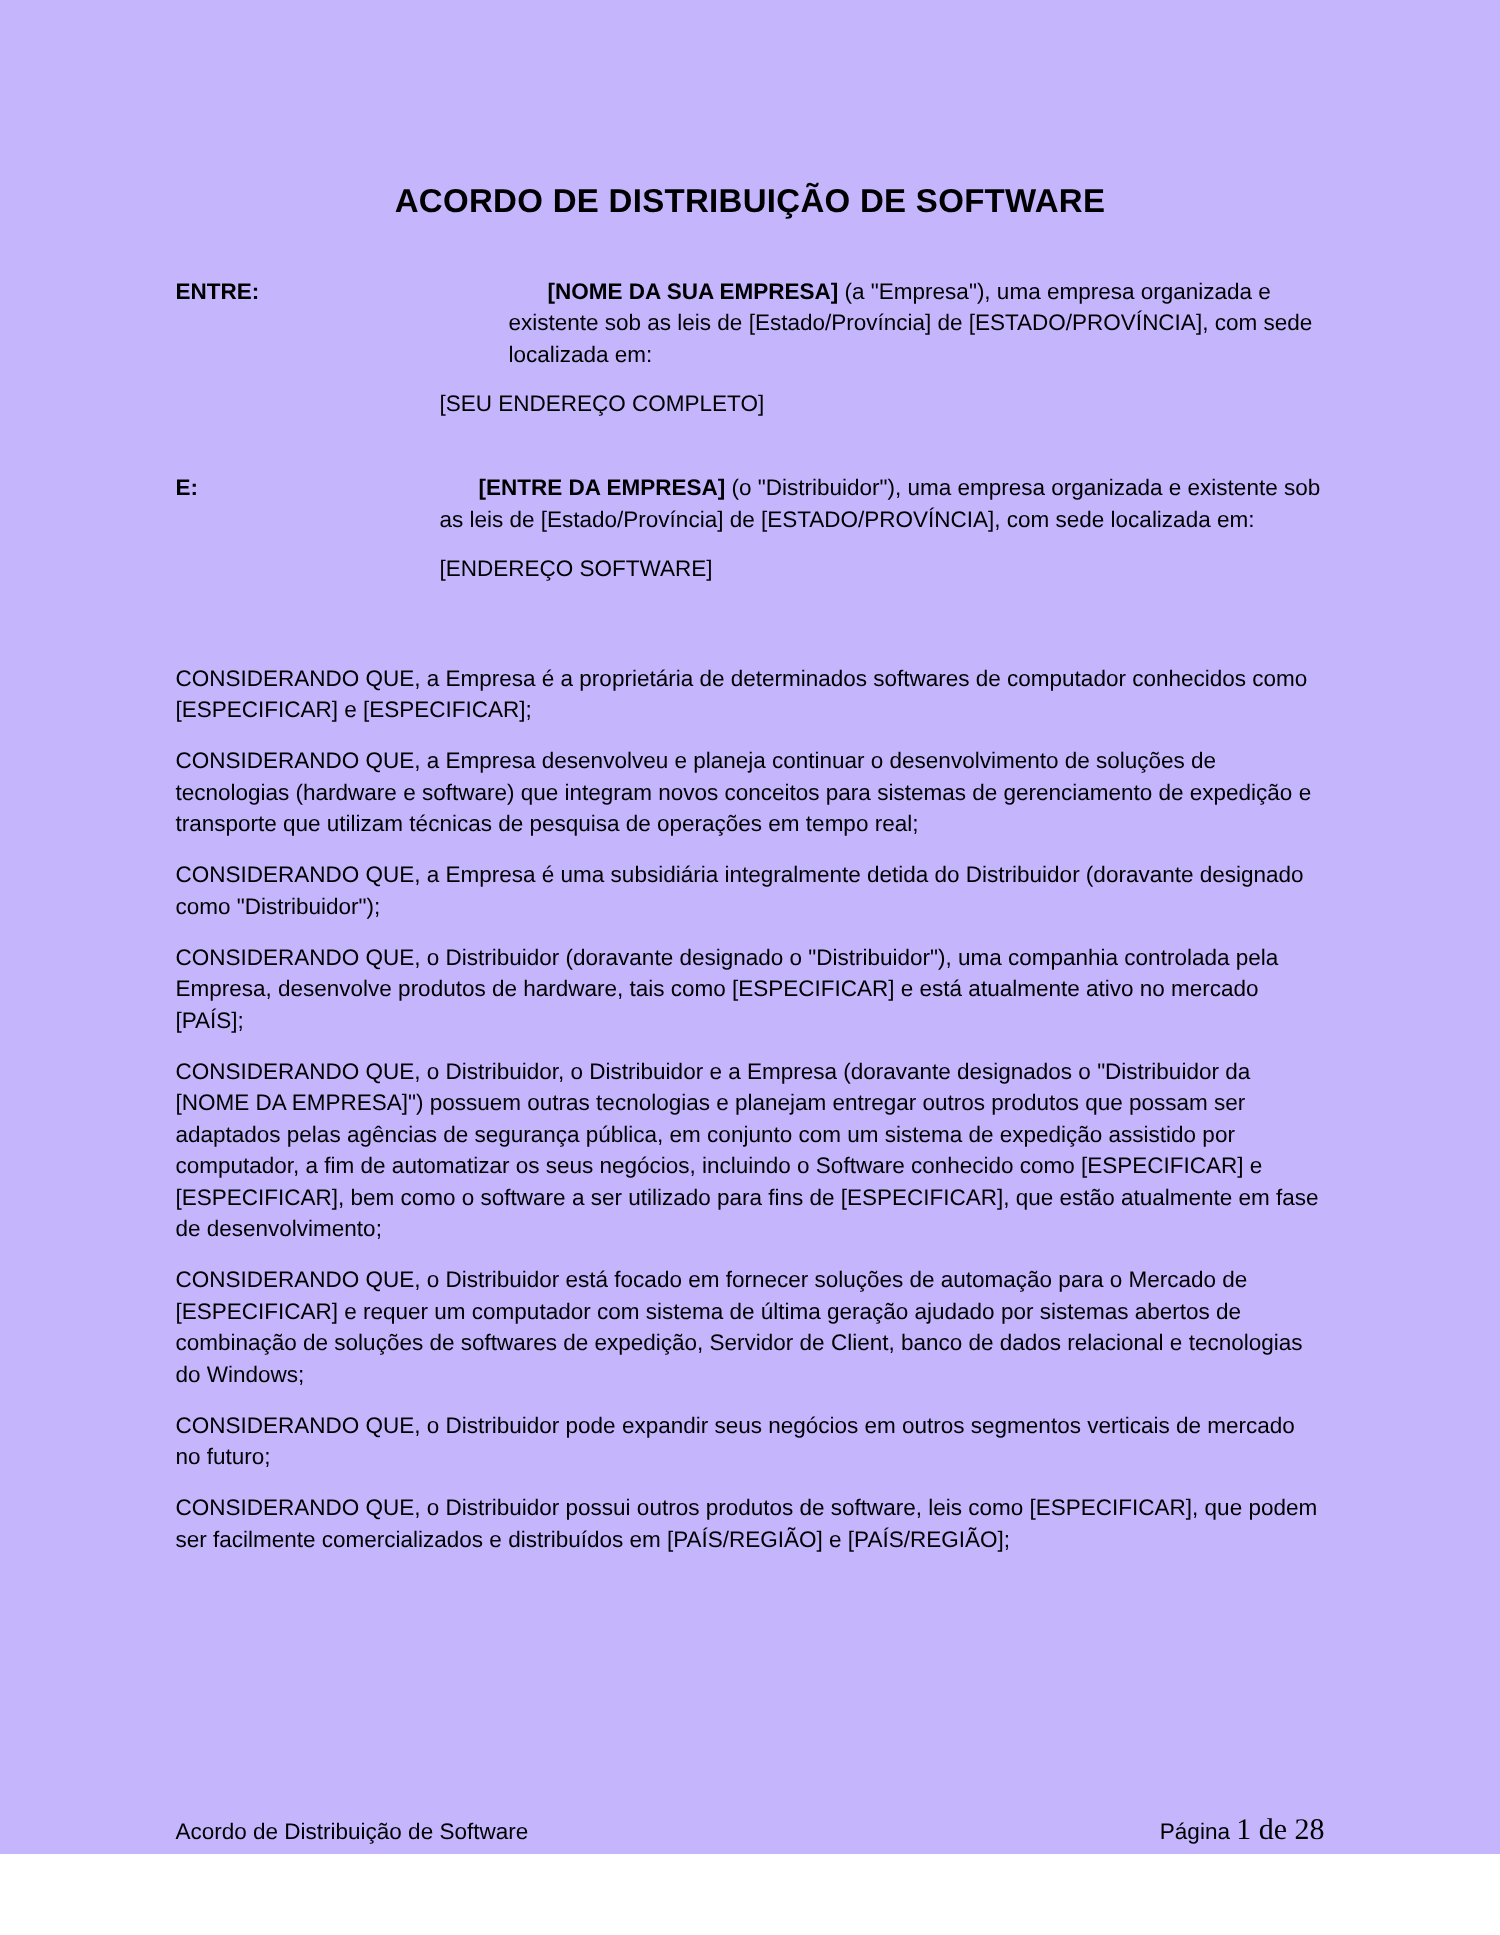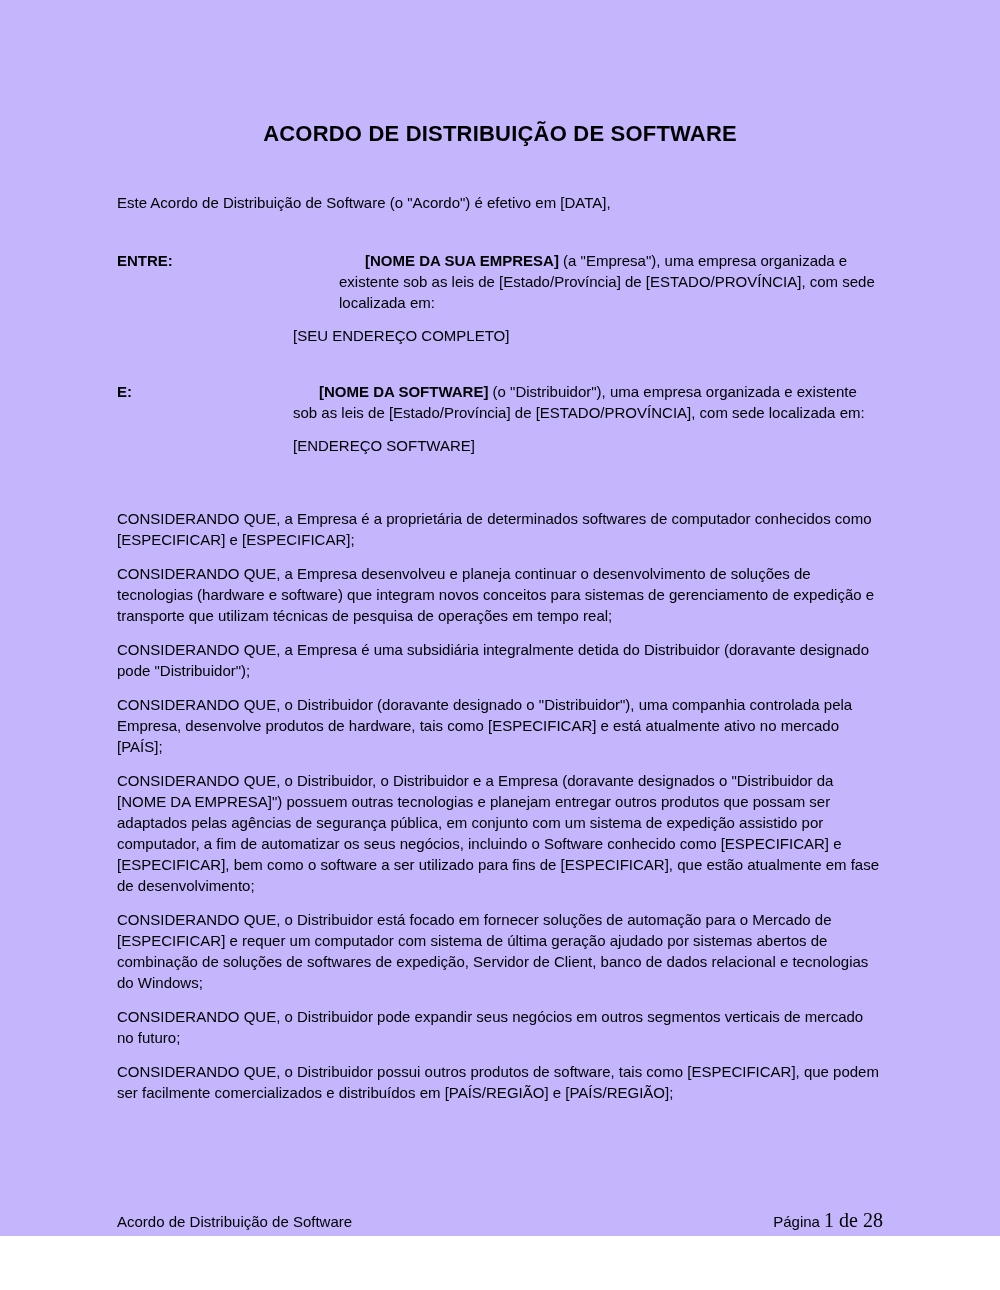--- a/index.html
+++ b/index.html
@@ -77,46 +77,45 @@
   }
 </style>
 </head>
 <body>
 
 <div class="page">
   <div class="content">
 
     <h1 class="doc-title">ACORDO DE DISTRIBUIÇÃO DE SOFTWARE</h1>
 
-    <p class="intro">Este Acordo de Distribuição de Software (o "Acordo") é efetivo em [DATA],</p>
 
     <div class="party">
       <div class="party-row first">
         <span class="party-label">ENTRE:</span>
         <p class="party-desc"><b>[NOME DA SUA EMPRESA]</b><span> (a "Empresa"), uma empresa organizada e existente sob as leis de [Estado/Província] de [ESTADO/PROVÍNCIA], com sede localizada em:</span></p>
       </div>
       <p class="party-address">[SEU ENDEREÇO COMPLETO]</p>
     </div>
 
     <div class="party">
       <div class="party-row second">
         <span class="party-label">E:</span>
-        <p class="party-desc"><b>[NOME DA SOFTWARE]</b><span> (o "Distribuidor"), uma empresa organizada e existente sob as leis de [Estado/Província] de [ESTADO/PROVÍNCIA], com sede localizada em:</span></p>
+        <p class="party-desc"><b>[ENTRE DA EMPRESA]</b><span> (o "Distribuidor"), uma empresa organizada e existente sob as leis de [Estado/Província] de [ESTADO/PROVÍNCIA], com sede localizada em:</span></p>
       </div>
       <p class="party-address">[ENDEREÇO SOFTWARE]</p>
     </div>
 
     <p class="recital first">CONSIDERANDO QUE, a Empresa é a proprietária de determinados softwares de computador conhecidos como [ESPECIFICAR] e [ESPECIFICAR];</p>
     <p class="recital">CONSIDERANDO QUE, a Empresa desenvolveu e planeja continuar o desenvolvimento de soluções de tecnologias (hardware e software) que integram novos conceitos para sistemas de gerenciamento de expedição e transporte que utilizam técnicas de pesquisa de operações em tempo real;</p>
-    <p class="recital">CONSIDERANDO QUE, a Empresa é uma subsidiária integralmente detida do Distribuidor (doravante designado pode "Distribuidor");</p>
+    <p class="recital">CONSIDERANDO QUE, a Empresa é uma subsidiária integralmente detida do Distribuidor (doravante designado como "Distribuidor");</p>
     <p class="recital">CONSIDERANDO QUE, o Distribuidor (doravante designado o "Distribuidor"), uma companhia controlada pela Empresa, desenvolve produtos de hardware, tais como [ESPECIFICAR] e está atualmente ativo no mercado [PAÍS];</p>
     <p class="recital">CONSIDERANDO QUE, o Distribuidor, o Distribuidor e a Empresa (doravante designados o "Distribuidor da [NOME DA EMPRESA]") possuem outras tecnologias e planejam entregar outros produtos que possam ser adaptados pelas agências de segurança pública, em conjunto com um sistema de expedição assistido por computador, a fim de automatizar os seus negócios, incluindo o Software conhecido como [ESPECIFICAR] e [ESPECIFICAR], bem como o software a ser utilizado para fins de [ESPECIFICAR], que estão atualmente em fase de desenvolvimento;</p>
     <p class="recital">CONSIDERANDO QUE, o Distribuidor está focado em fornecer soluções de automação para o Mercado de [ESPECIFICAR] e requer um computador com sistema de última geração ajudado por sistemas abertos de combinação de soluções de softwares de expedição, Servidor de Client, banco de dados relacional e tecnologias do Windows;</p>
     <p class="recital">CONSIDERANDO QUE, o Distribuidor pode expandir seus negócios em outros segmentos verticais de mercado no futuro;</p>
-    <p class="recital">CONSIDERANDO QUE, o Distribuidor possui outros produtos de software, tais como [ESPECIFICAR], que podem ser facilmente comercializados e distribuídos em [PAÍS/REGIÃO] e [PAÍS/REGIÃO];</p>
+    <p class="recital">CONSIDERANDO QUE, o Distribuidor possui outros produtos de software, leis como [ESPECIFICAR], que podem ser facilmente comercializados e distribuídos em [PAÍS/REGIÃO] e [PAÍS/REGIÃO];</p>
 
   </div>
 
   <div class="page-footer">
     <span class="footer-left">Acordo de Distribuição de Software</span>
     <span class="footer-right"><span>Página </span><span class="page-num-serif">1 de 28</span></span>
   </div>
 </div>
 
 </body></html>

